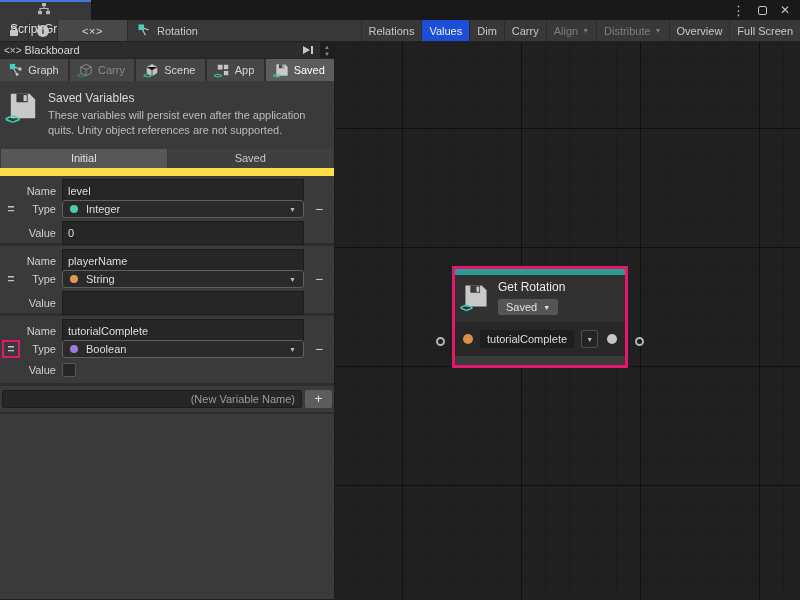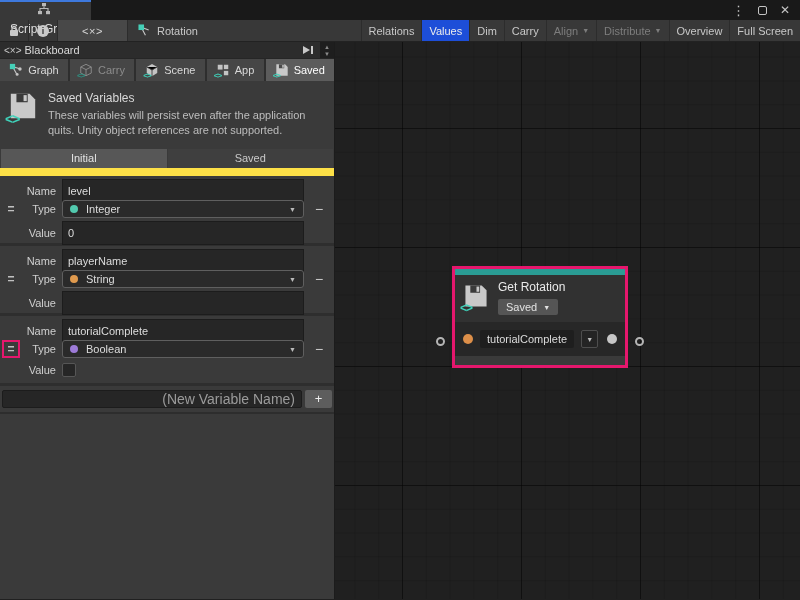--- a/index.html
+++ b/index.html
@@ -86,21 +86,21 @@
              border-radius:3px; display:flex; align-items:center; gap:8px; padding:0 7px; color:#ddd; }
   .type-dot { width:8px; height:8px; border-radius:50%; flex:none; }
   .dd-chev { margin-left:auto; font-size:7px; color:#bbb; }
   .minus-btn { grid-column:4; text-align:center; color:#cccccc; font-size:14px; }
   .checkbox { grid-column:3; width:14px; height:14px; background:#262626;
               border:1px solid #565656; border-radius:2px; }
 
   .newvar { display:grid; grid-template-columns:1fr 27px; gap:3px; padding:4px 2px;
             border-bottom:2px solid #2d2d2d; }
   .newvar-input { height:18px; background:#262626; border:1px solid #1c1c1c; border-radius:2px;
-                  color:#ddd; text-align:right; font-size:14px; padding:0 6px;
+                  color:#ddd; text-align:right; font-size:11px; padding:0 6px;
                   font-family:"Liberation Sans", sans-serif; outline:none; }
   .newvar-input::placeholder { color:#9b9b9b; opacity:1; }
   .add-btn { background:#5d5d5d; border-radius:2px; color:#eee; font-size:13px;
              display:flex; align-items:center; justify-content:center; }
   .sidebar-rest { flex:1; background:#3a3a3a; }
 
   
   .graph { flex:1; position:relative; background-color:#202020;
     background-image:
       linear-gradient(to right,  rgba(0,0,0,0.42) 1px, transparent 1px),

